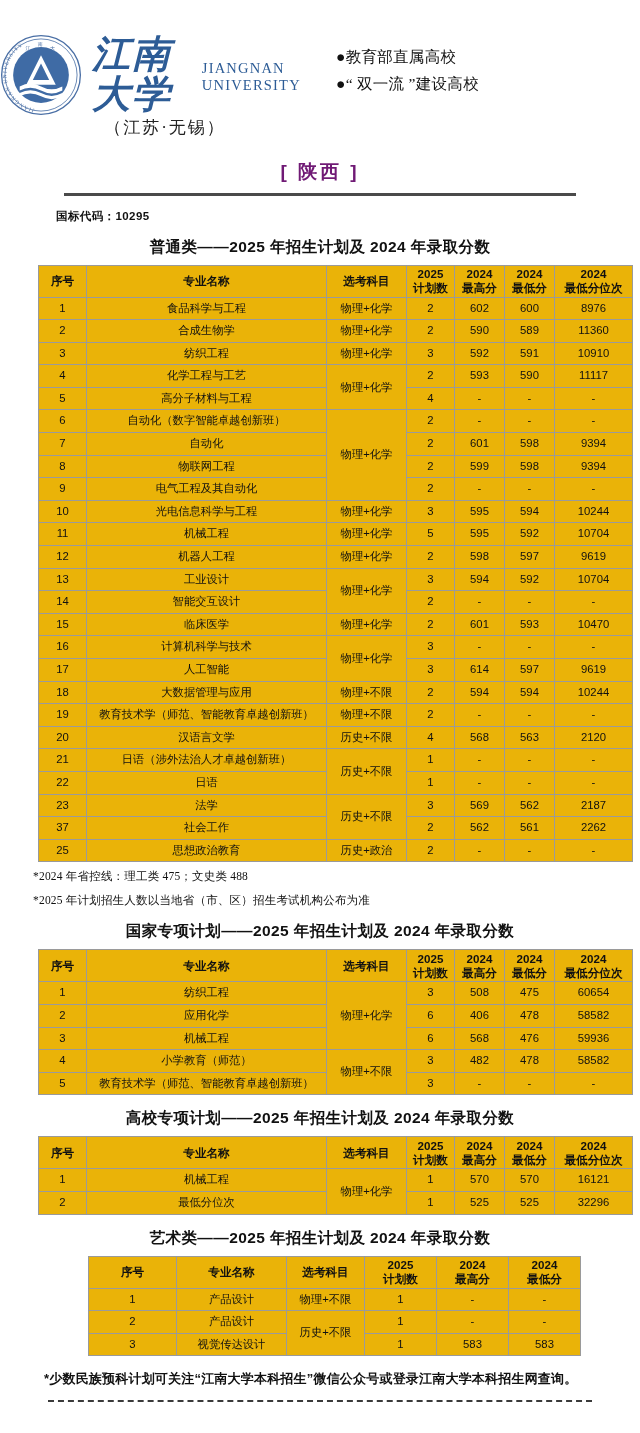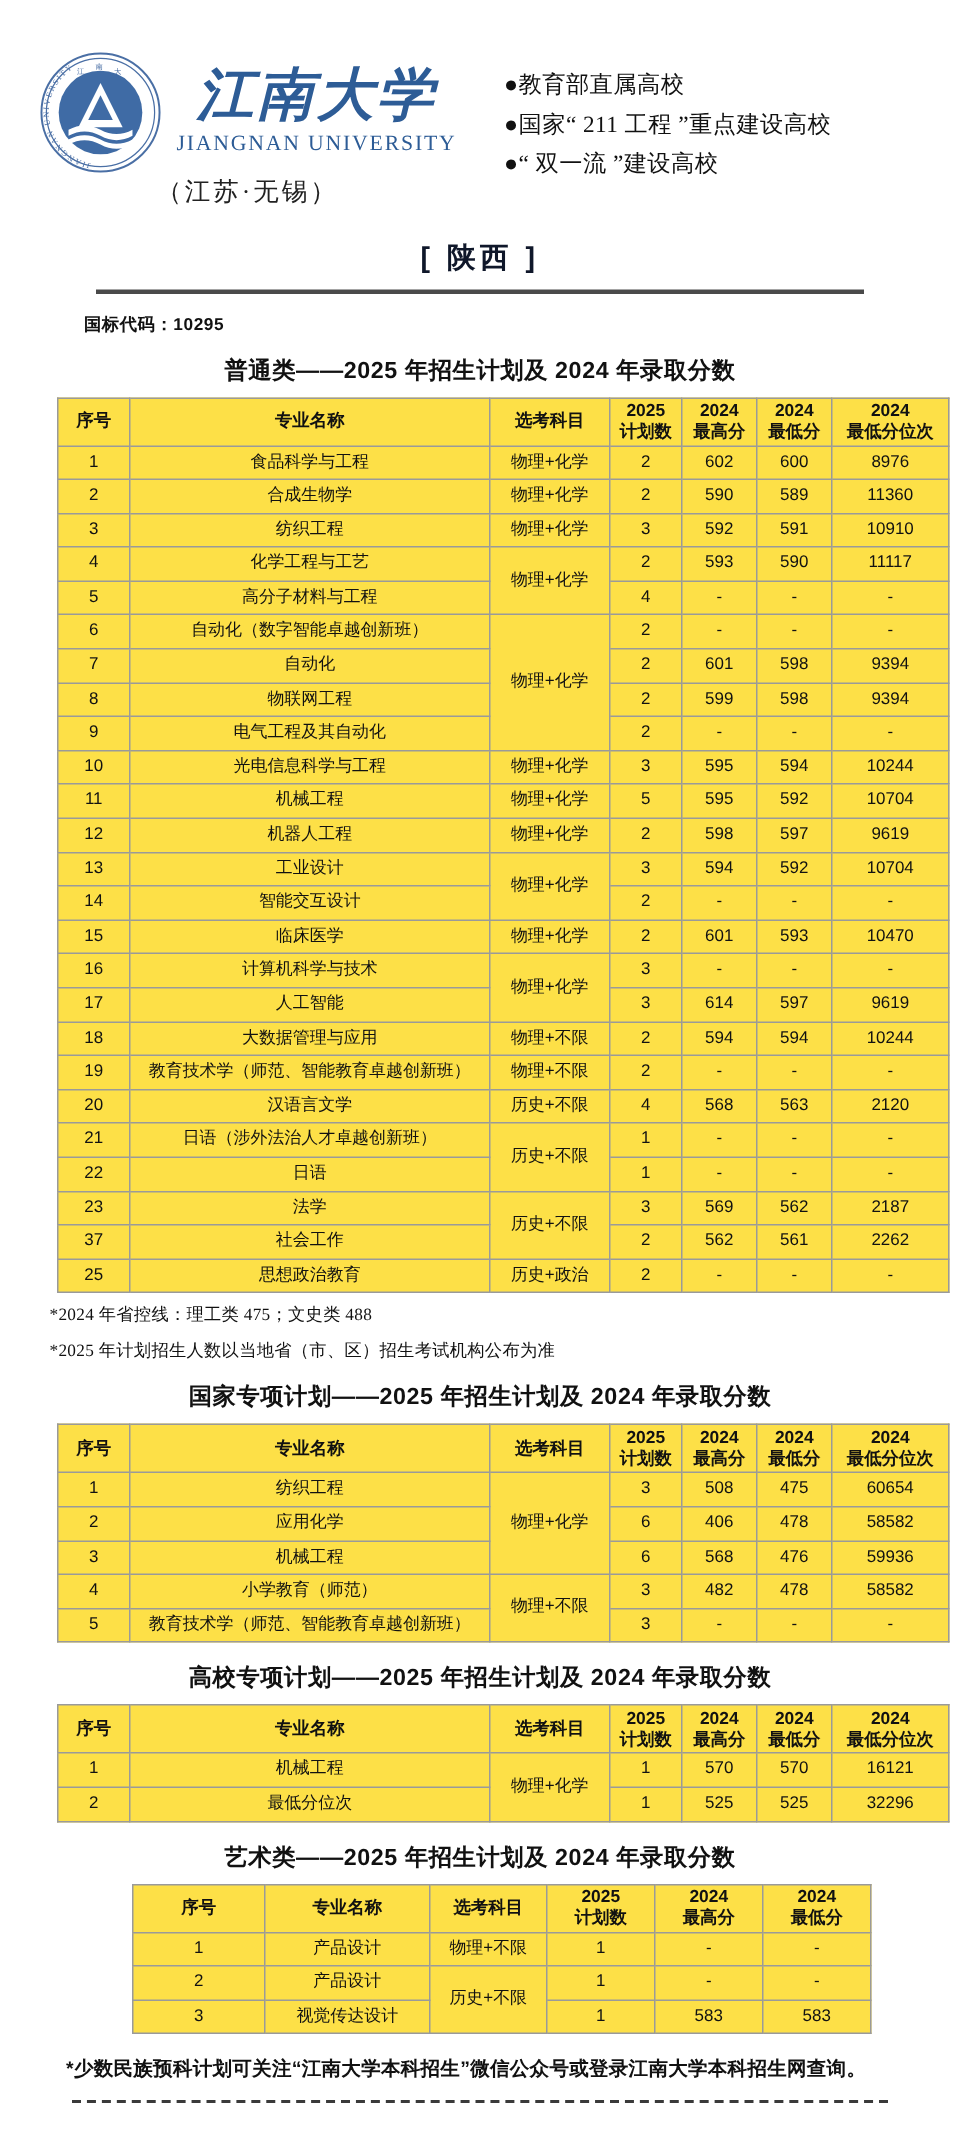--- a/index.html
+++ b/index.html
@@ -11,21 +11,21 @@
     position:relative;
     overflow:hidden;
   }
   .page{width:640px;height:1433px;position:relative;}
 
   
   .header{display:flex;align-items:flex-start;padding:34px 0 0 0;}
   .logo-block{width:330px;display:flex;flex-direction:column;align-items:center;}
   .logo-row{display:flex;align-items:center;}
   .seal{width:82px;height:82px;flex:0 0 82px;position:relative;}
-  .wordmark{margin-left:10px;display:flex;flex-direction:column;align-items:center;}
+  .wordmark{margin-left:10px;display:flex;flex-direction:row;align-items:center;}
   .cn-name{
     font-family:"Liberation Serif","DejaVu Serif",serif;
     font-size:38px;font-weight:bold;font-style:italic;
     color:#2d5c96;letter-spacing:2px;line-height:1.05;
   }
   .en-name{
     font-family:"Liberation Serif","DejaVu Serif",serif;
     font-size:14.5px;color:#2d5c96;letter-spacing:1.2px;margin-top:3px;
   }
   .location{
@@ -34,41 +34,41 @@
   }
   .badges{margin-left:6px;padding-top:10px;}
   .badge{
     font-family:"Liberation Serif","DejaVu Serif",serif;
     font-size:15.5px;font-weight:normal;color:#111;
     line-height:1.72;white-space:nowrap;letter-spacing:.3px;
   }
 
   
   .province{
-    text-align:center;font-size:19px;font-weight:bold;color:#0f172a;
+    text-align:center;font-size:19px;font-weight:bold;color:#701a75;
     letter-spacing:3px;margin-top:20px;
   }
   .rule{height:2.5px;background:#4a4a4a;margin:8px 64px 0 64px;}
   .code{
     margin:13px 0 0 56px;font-size:11.5px;font-weight:bold;color:#111;letter-spacing:.4px;
   }
 
   
   .sec-title{
     text-align:center;font-size:15.5px;font-weight:bold;color:#111;
     margin:13px 0 7px 0;letter-spacing:.4px;
   }
 
   
   table.grid{
     border-collapse:collapse;
     table-layout:fixed;
     font-size:11.3px;
     color:#111;
-    background:#fde047;
+    background:#eab308;
   }
   table.grid th,table.grid td{
     border:1px solid #9a9a9a;
     text-align:center;
     vertical-align:middle;
     padding:0 2px;
     line-height:1.2;
   }
   table.grid th{font-weight:bold;height:31px;font-size:11.6px;}
   table.grid td{height:21.6px;}
@@ -120,21 +120,20 @@
         </div>
         <div class="wordmark">
           <div class="cn-name">江南大学</div>
           <div class="en-name">JIANGNAN UNIVERSITY</div>
         </div>
       </div>
       <div class="location">（江苏·无锡）</div>
     </div>
     <div class="badges">
       <div class="badge">●教育部直属高校</div>
-      <div class="badge">●国家“ 211 工程 ”重点建设高校</div>
       <div class="badge">●“ 双一流 ”建设高校</div>
     </div>
   </div>
 
   <div class="province">[ 陕西 ]</div>
   <div class="rule"></div>
   <div class="code">国标代码：10295</div>
 
   <div class="sec-title">普通类——2025 年招生计划及 2024 年录取分数</div>
   <table class="grid t-main">

